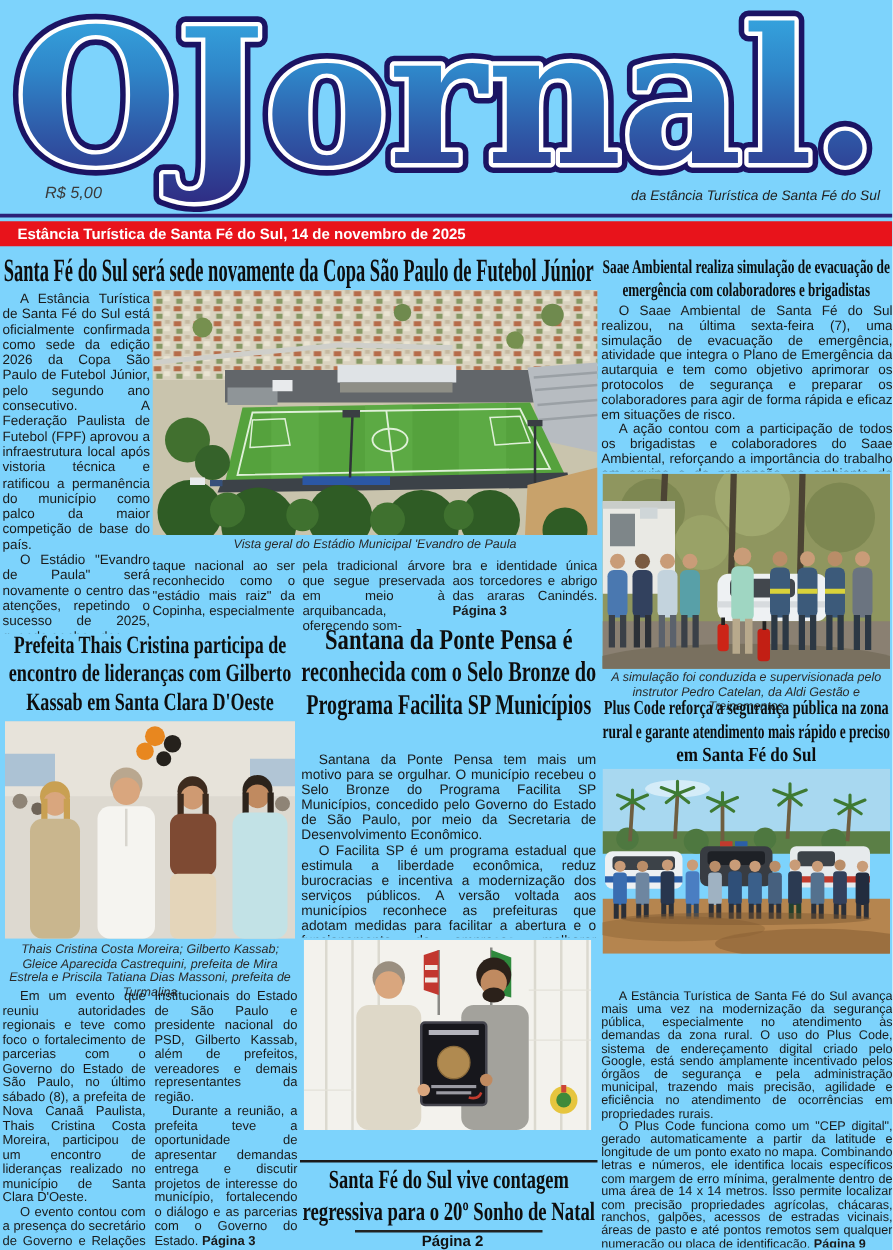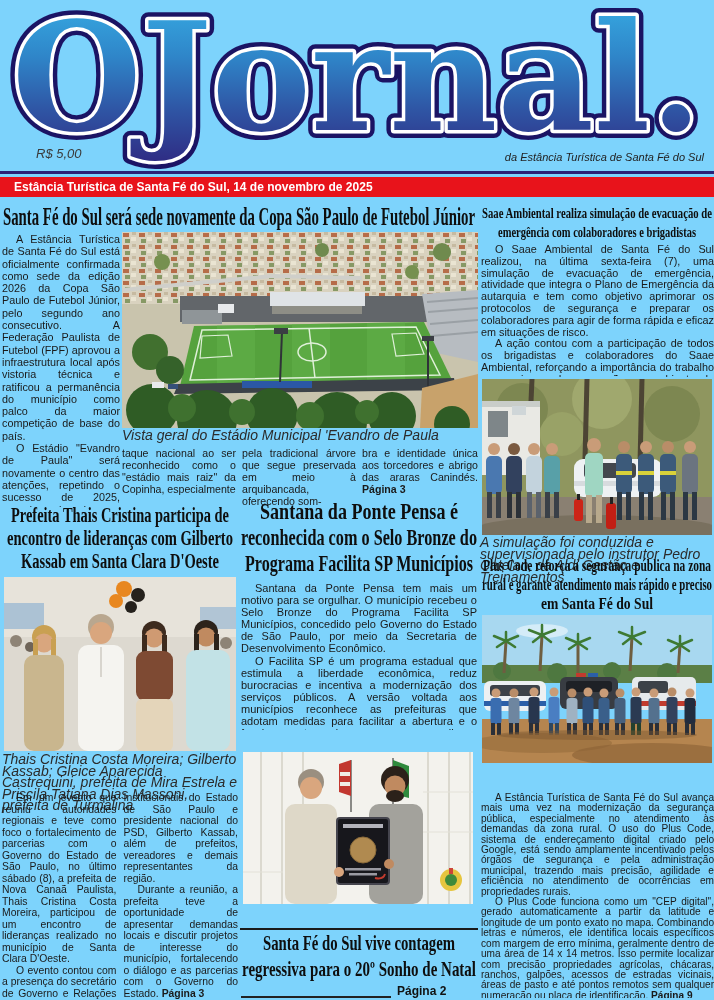--- a/index.html
+++ b/index.html
@@ -14,28 +14,28 @@
   .red-bar{background:#e8131b;display:flex;justify-content:space-between;align-items:center;
            padding:0 14px;box-sizing:border-box;color:#fff;font-weight:bold;font-size:12px;}
   
   svg text.hl{font-family:"Liberation Serif","DejaVu Serif",serif;font-weight:bold;fill:#0e0e0e;}
   
   .bt{ text-align:justify;color:#1a1a1a;}
   .bt p{margin:0;text-indent:14px;}
   .sz1{font-size:10.8px;line-height:12.3px;}   
   .sz2{font-size:10.8px;line-height:11.8px;}   
   .sz3{font-size:10.4px;line-height:11.5px;}   
-  .sz4{font-size:11px;line-height:12.1px;}     
+  .sz4{font-size:11px;line-height:12.1px;margin-top:20px;}     
   .sz5{font-size:10.1px;line-height:10.4px;}   
   .mini{font-size:10.6px;line-height:12px;text-align:justify;}
   .pref{font-weight:bold;}
-  .caption{font-size:14px;font-style:italic;line-height:11.5px;color:#2b2b2b;}
+  .caption{font-size:10px;font-style:italic;text-align:center;line-height:11.5px;color:#2b2b2b;}
   .photo{display:block;}
   .hrule{background:#1a1a1a;}
-  .natal-line{display:flex;align-items:flex-end;}
+  .natal-line{display:flex;align-items:center;flex-direction:column;}
   .natal-line .nl-rule{width:150px;height:2px;background:#222;}
   .natal-line b{font-size:12px;margin-left:6px;color:#111;}
   .clip{overflow:hidden;}
 </style>
 </head>
 <body>
 
 <div class="page">
 
   <svg class="abs" style="left:6px;top:2px;" width="702" height="168" viewBox="0 0 702 168">
@@ -425,21 +425,21 @@
         <rect x="210" y="57" width="5" height="26" fill="#2c231b"></rect>
       <rect x="182" y="73" width="44" height="101" rx="10" fill="#c2e2e6"></rect>
     </g>
   </svg>
   <div class="abs caption" style="left:2px;top:754px;width:236px;">Thais Cristina Costa Moreira; Gilberto Kassab; Gleice Aparecida Castrequini, prefeita de Mira Estrela e Priscila Tatiana Dias Massoni, prefeita de Turmalina</div>
 
   <div class="abs bt sz3 clip" style="left:2px;top:792px;width:236px;height:207px;column-count:2;column-gap:7px;">
     <p>Em um evento que reuniu autoridades regionais e teve como foco o fortalecimento de parcerias com o Governo do Estado de São Paulo, no último sábado (8), a prefeita de Nova Canaã Paulista, Thais Cristina Costa Moreira, participou de um encontro de lideranças realizado no município de Santa Clara D'Oeste.</p>
     <p>O evento contou com a presença do secretário de Governo e Relações Institucionais do Estado de São Paulo e presidente nacional do PSD, Gilberto Kassab, além de prefeitos, vereadores e demais representantes da região.</p>
     <p>
-      <span>Durante a reunião, a prefeita teve a oportunidade de apresentar demandas locais e discutir projetos de interesse do município, fortalecendo o diálogo e as parcerias com o Governo do Estado.</span>
+      <span>Durante a reunião, a prefeita teve a oportunidade de apresentar demandas entrega e discutir projetos de interesse do município, fortalecendo o diálogo e as parcerias com o Governo do Estado.</span>
       <b class="pref">Página 3</b>
     </p>
   </div>
 
   <svg class="abs" style="left:240px;top:499px;" width="238" height="80" viewBox="0 0 238 80">
     <text class="hl" x="119" y="20" font-size="23" text-anchor="middle" textLength="198" lengthAdjust="spacingAndGlyphs">Santana da Ponte Pensa é</text>
     <text class="hl" x="119" y="46" font-size="23" text-anchor="middle" textLength="236" lengthAdjust="spacingAndGlyphs">reconhecida com o Selo Bronze do</text>
     <text class="hl" x="119" y="72" font-size="23" text-anchor="middle" textLength="228" lengthAdjust="spacingAndGlyphs">Programa Facilita SP Municípios</text>
   </svg>
 

